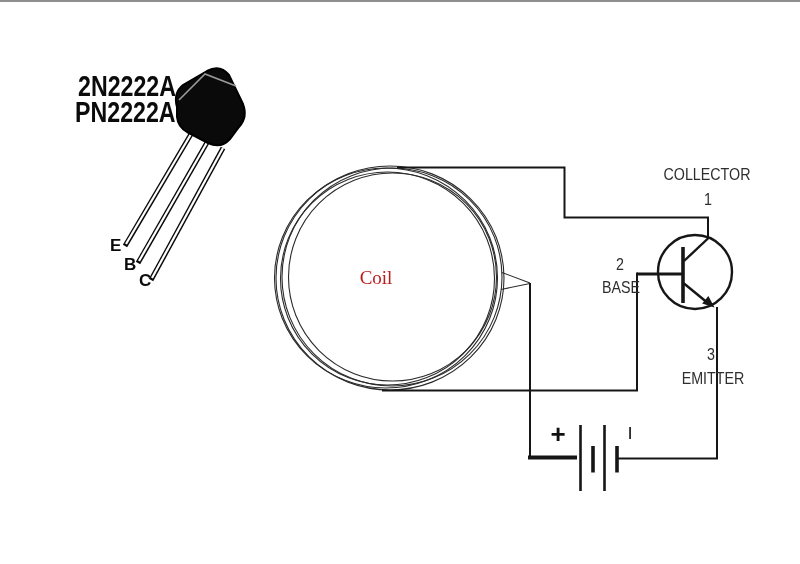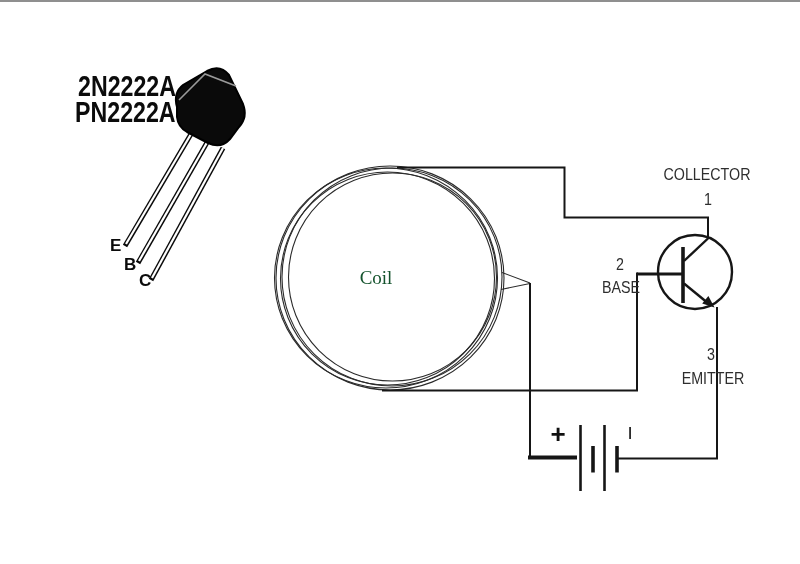--- a/index.html
+++ b/index.html
@@ -6,21 +6,21 @@
   .stage{
     position:relative;width:800px;height:564px;background:#ffffff;
     overflow:hidden;font-family:"Liberation Sans",sans-serif;
   }
   .top-border{position:absolute;left:0;top:0;width:800px;height:2px;background:#8f8f8f;}
   svg{position:absolute;left:0;top:0;}
   .lbl{position:absolute;line-height:1;white-space:nowrap;color:#2e2e2e;}
   .title{font-size:29px;font-weight:bold;color:#0b0b0b;transform:scaleX(0.80);transform-origin:0 0;letter-spacing:0px;}
   .pin{font-size:17px;font-weight:bold;color:#0b0b0b;}
   .schem{font-size:17px;transform:translateX(-50%) scaleX(0.84);color:#2e2e2e;}
-  .coil-lbl{font-size:19px;font-family:"Liberation Serif",serif;color:#14532d;transform:translateX(-50%);}
+  .coil-lbl{font-size:19px;font-family:"Liberation Serif",serif;color:#b91c1c;transform:translateX(-50%);}
   .plus{font-size:26px;font-weight:600;color:#101010;transform:translateX(-50%);}
   .minus{font-size:13px;font-weight:bold;color:#101010;transform:translateX(-50%);}
   .wire{stroke:#161616;fill:none;}
   .coilline{stroke:#2b2b2b;fill:none;stroke-width:1.1;}
 </style>
 </head>
 <body>
 
 <div class="stage">
 

